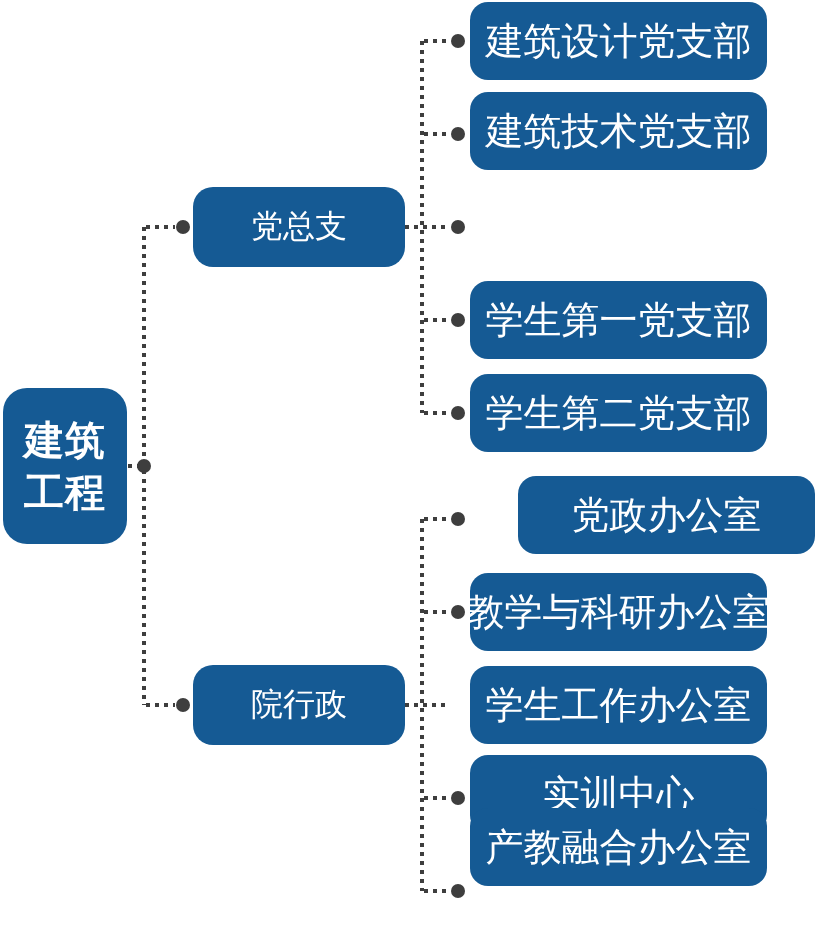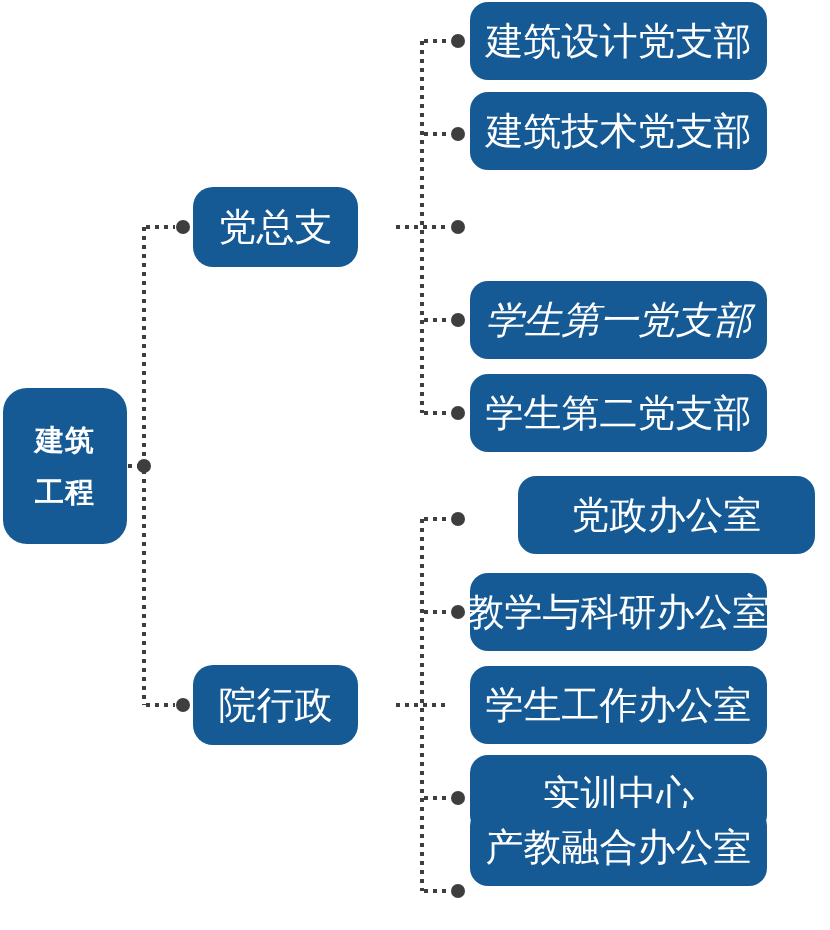--- a/index.html
+++ b/index.html
@@ -30,30 +30,30 @@
     justify-content: center;
     text-align: center;
     box-sizing: border-box;
   }
   .node.root {
     left: 3px;
     top: 388px;
     width: 124px;
     height: 156px;
     border-radius: 24px;
-    font-size: 29px;
+    font-size: 40px;
     font-weight: 700;
     line-height: 52px;
   }
   .node.branch {
     left: 193px;
-    width: 165px;
+    width: 212px;
     height: 80px;
     border-radius: 20px;
-    font-size: 38px;
+    font-size: 32px;
     font-weight: 400;
   }
   .node.leaf {
     left: 470px;
     width: 297px;
     height: 78px;
     border-radius: 18px;
     font-size: 38px;
     font-weight: 400;
     white-space: nowrap;
@@ -119,21 +119,21 @@
       <div>建筑</div>
       <div>工程</div>
     </div>
   </div>
 
   <div class="node branch" style="top:187px;">党总支</div>
   <div class="node branch" style="top:665px;">院行政</div>
 
   <div class="node leaf" style="top:2px;">建筑设计党支部</div>
   <div class="node leaf" style="top:92px;">建筑技术党支部</div>
-  <div class="node leaf" style="top:281px;font-style:italic;">学生第一党支部</div>
+  <div class="node leaf" style="top:281px;">学生第一党支部</div>
   <div class="node leaf" style="top:374px;">学生第二党支部</div>
 
   <div class="node leaf" style="top:476px;margin-left:48px;">党政办公室</div>
   <div class="node leaf" style="top:573px;">教学与科研办公室</div>
   <div class="node leaf" style="top:666px;">学生工作办公室</div>
   <div class="node leaf" style="top:743px;margin-top:12px;">实训中心</div>
   <div class="node leaf" style="top:808px;">产教融合办公室</div>
 
 </div>
 

